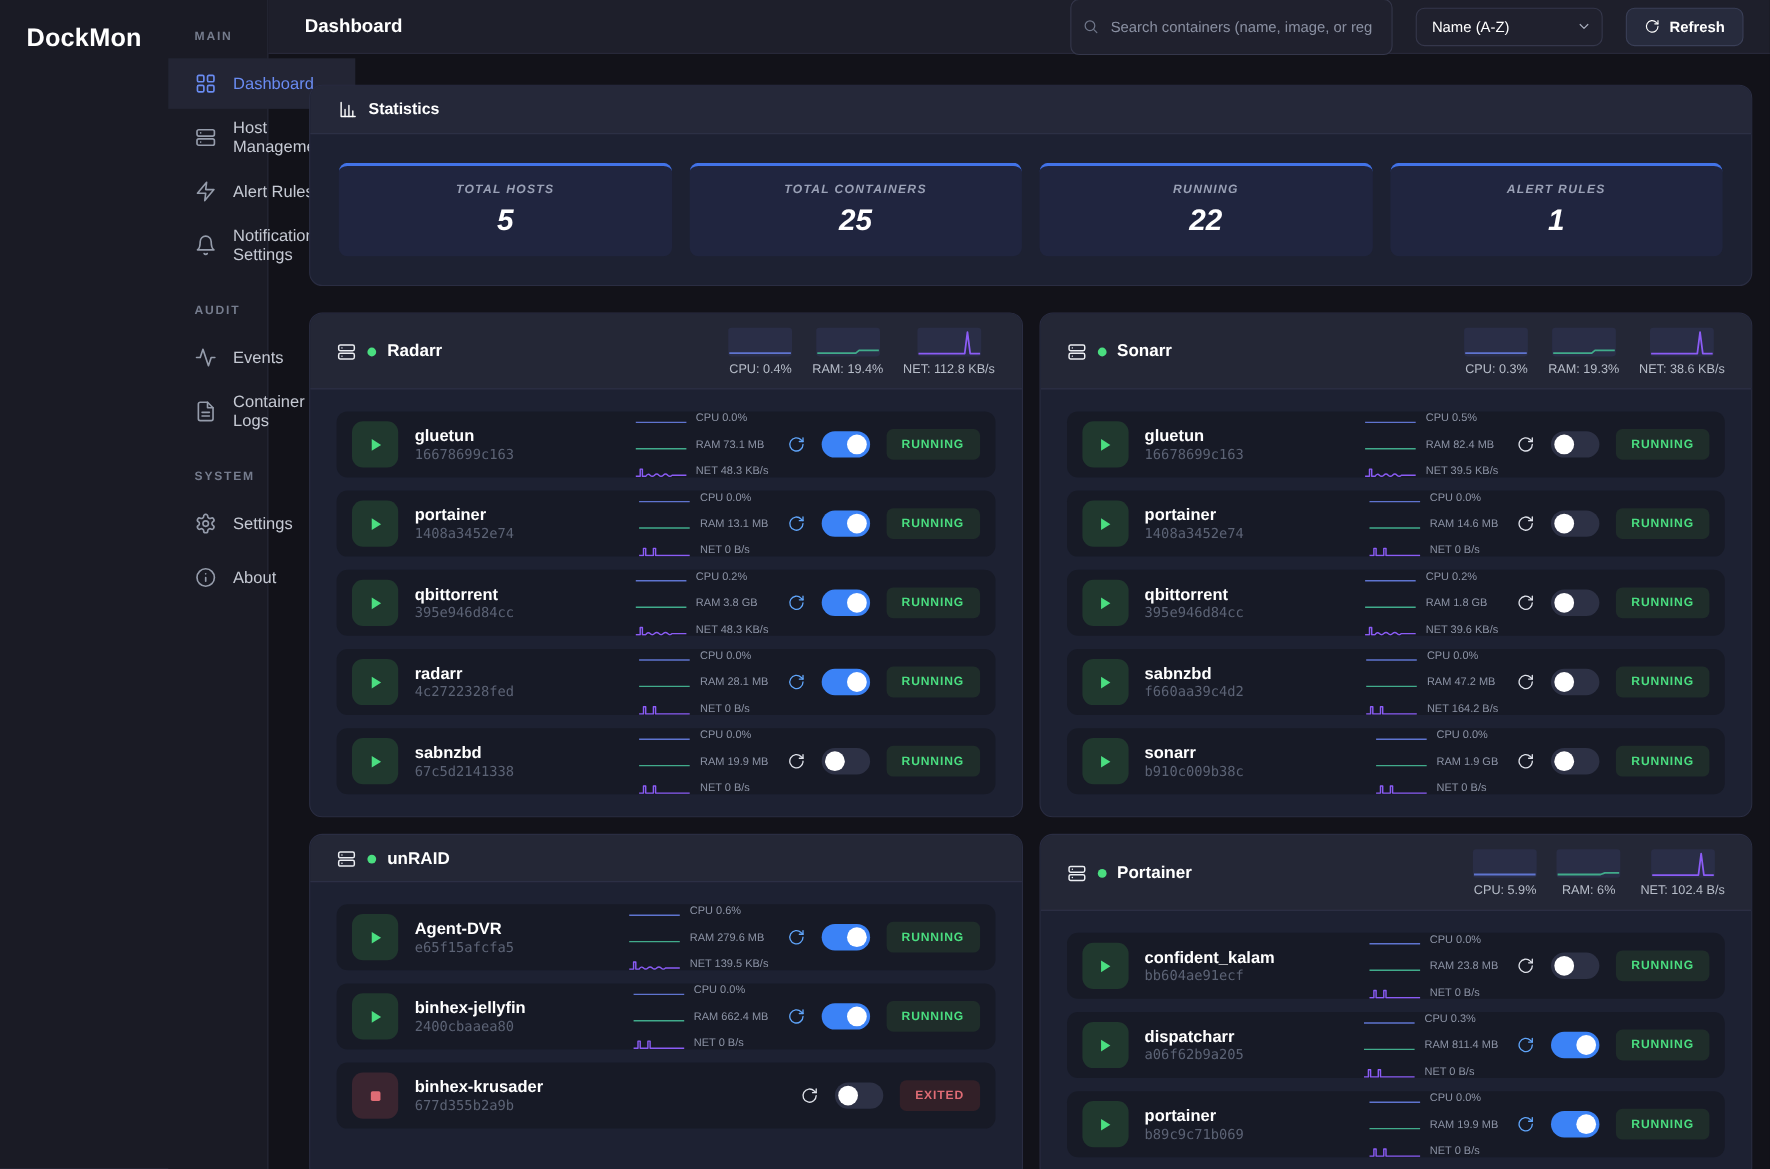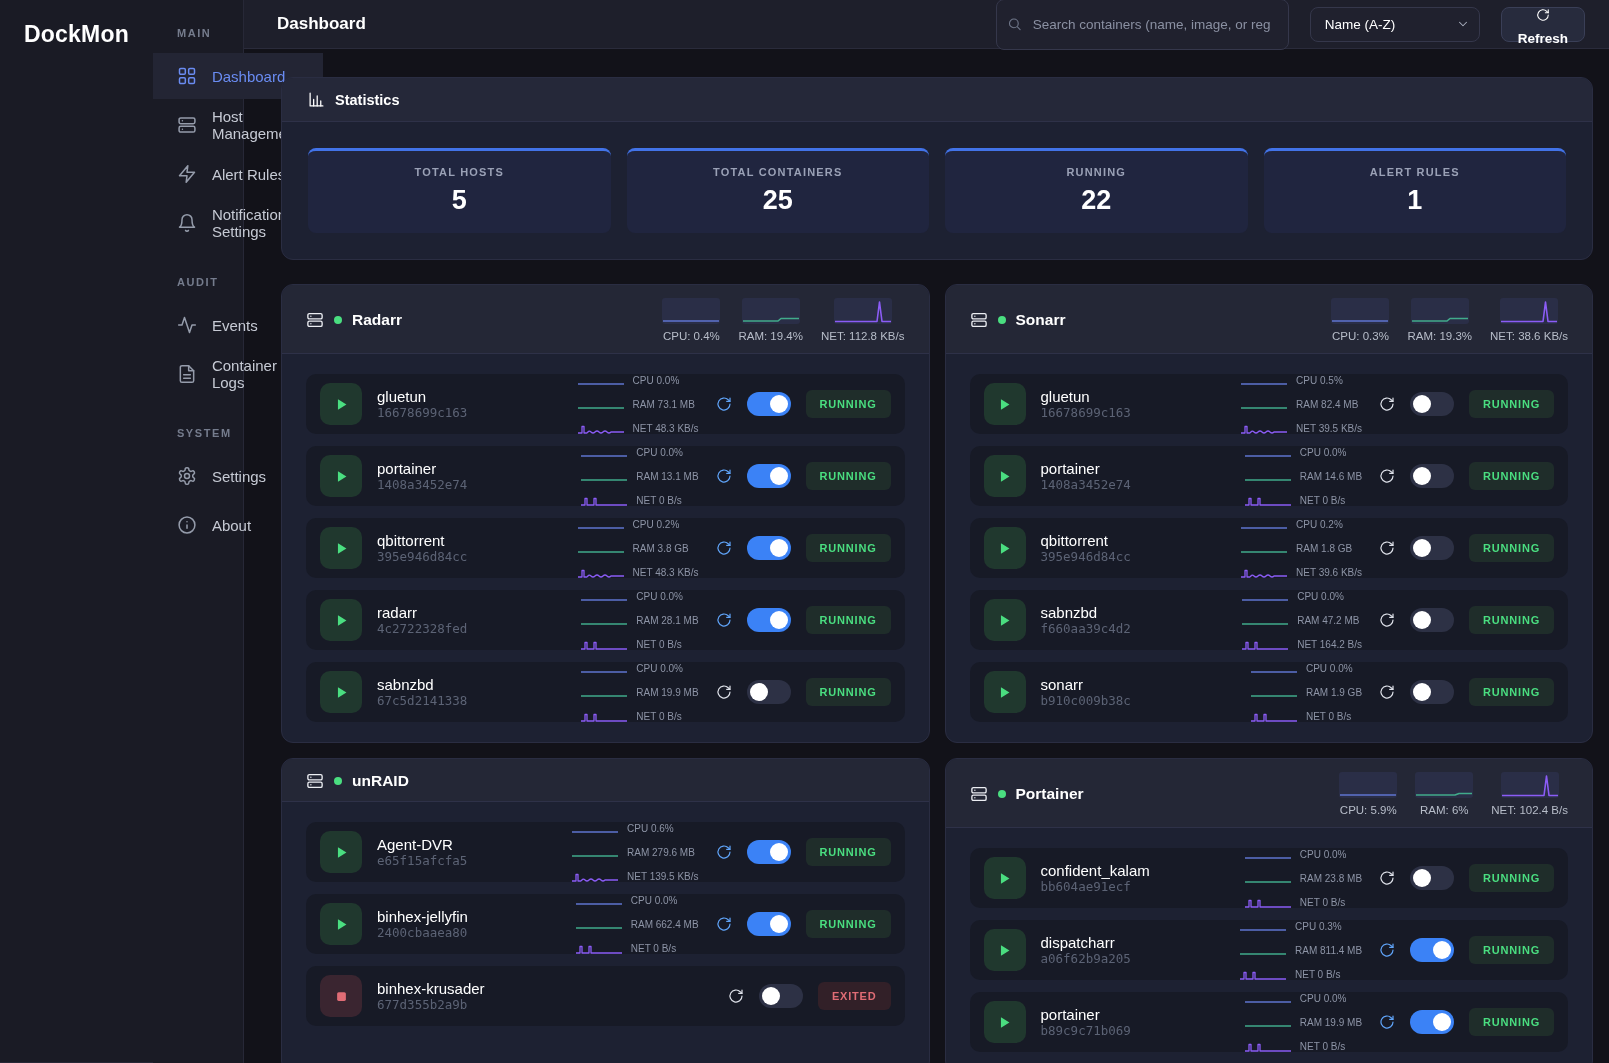--- a/index.html
+++ b/index.html
@@ -27,30 +27,30 @@
   .topbar { height:49px; min-height:49px; background:#1e1f2b; border-bottom:1px solid #2a2b3b; display:flex; align-items:center; padding:0 24px 0 33px; gap:21px; }
   .page-title { font-size:17px; font-weight:700; color:#fff; margin:0; }
   .topbar-spacer { flex:1; }
   .search-box { position:relative; width:293px; }
   .search-box .icn { position:absolute; left:11px; top:50%; transform:translateY(-50%); color:#6f7689; }
   .search-input { width:100%; height:51px; background:#20212e; border:1px solid #35374b; border-radius:8px; color:#dfe2ea; font-size:13.5px; padding:0 12px 0 36px; font-family:inherit; outline:none; }
   .search-input::placeholder { color:#8a90a2; }
   .select-wrap { position:relative; width:170px; }
   .sort-select { appearance:none; -webkit-appearance:none; width:100%; height:35px; background:#20212e; border:1px solid #35374b; border-radius:8px; color:#fff; font-size:13.5px; padding:0 30px 0 14px; font-family:inherit; outline:none; }
   .select-wrap .chev { position:absolute; right:10px; top:50%; transform:translateY(-50%); color:#aab0bf; pointer-events:none; }
-  .refresh-btn { display:flex; align-items:center; gap:9px; height:35px; padding:0 16px; background:#272b3d; border:1px solid #3a3f57; border-radius:8px; color:#fff; font-size:13.5px; font-weight:600; cursor:pointer; font-family:inherit;flex-direction:column; }
+  .refresh-btn { display:flex; align-items:center; gap:9px; height:35px; padding:0 16px; background:#272b3d; border:1px solid #3a3f57; border-radius:8px; color:#fff; font-size:13.5px; font-weight:600; cursor:pointer; font-family:inherit; }
 
   
   .main { flex:1; padding:28px 16px 0 37px; overflow:hidden; }
   .panel { background:#1d2132; border:1px solid #2a2d42; border-radius:12px; overflow:hidden; }
   .stats-panel { margin-bottom:24px; }
   .panel-header { display:flex; align-items:center; gap:10px; padding:13px 26px; background:#252839; border-bottom:1px solid #2e3148; font-size:14.5px; font-weight:700; color:#fff; }
   .stats-body { padding:26px; }
   .stats-grid { display:grid; grid-template-columns:repeat(4,1fr); gap:16px; }
-  .stat-card { background:#20253f; border-top:3px solid #4273e8; border-radius:8px; padding:15px 10px 17px; text-align:center; }
+  .stat-card { background:#20253f; border-top:3px solid #4273e8; border-radius:8px; padding:15px 10px 17px; text-align:center;font-style:italic; }
   .stat-label { font-size:11px; font-weight:600; letter-spacing:1.2px; color:#9aa1b6; margin-bottom:7px; }
   .stat-value { font-size:27px; font-weight:700; color:#fff; }
 
   
   .hosts-grid { display:grid; grid-template-columns:1fr 1fr; gap:15px; }
   .host-header { display:flex; align-items:center; justify-content:space-between; padding:13px 24px 11px; background:#242736; border-bottom:1px solid #2e3148; }
   .host-title { display:flex; align-items:center; gap:10px; color:#fff; font-size:15.5px; font-weight:700; }
   .host-title .icn { color:#eceef3; }
   .status-dot { width:8px; height:8px; border-radius:50%; background:#4ade80; }
   .host-metrics { display:flex; gap:18px; }
@@ -58,21 +58,21 @@
   .spark-box { width:58px; height:26px; background:#2a2e47; border-radius:3px; overflow:hidden; }
   .metric-label { margin-top:6px; font-size:11.5px; color:#b7bdc9; white-space:nowrap; }
   .host-body { padding:20px 24px; display:flex; flex-direction:column; gap:12px; }
 
   
   .crow { display:flex; align-items:center; gap:15px; background:#171a26; border-radius:10px; padding:9px 14px; height:60px; }
   .state-btn { width:42px; height:42px; border-radius:10px; border:none; display:flex; align-items:center; justify-content:center; cursor:pointer; flex:none; }
   .state-btn.running { background:#20382e; color:#4ade80; }
   .state-btn.exited  { background:#3a2530; color:#e06c75; }
   .c-info { flex:1; min-width:0; }
-  .c-name { font-size:15px; font-weight:400; color:#fff; }
+  .c-name { font-size:15px; font-weight:700; color:#fff; }
   .c-id { font-size:12.5px; color:#5c6375; font-family:"DejaVu Sans Mono",monospace; margin-top:0; }
   .c-stats { display:flex; flex-direction:column; gap:13px; margin-right:2px; }
   .stat-line { display:flex; align-items:center; gap:8px; }
   .sl-label { font-size:10px; color:#8d94a6; white-space:nowrap; }
   .restart-btn { background:none; border:none; padding:0; cursor:pointer; display:flex; }
   .restart-btn.on  { color:#60a5fa; }
   .restart-btn.off { color:#dfe2ea; }
   .toggle { width:44px; height:24px; border-radius:12px; position:relative; cursor:pointer; flex:none; }
   .toggle.on  { background:#3b82f6; }
   .toggle.off { background:#2d3145; }

